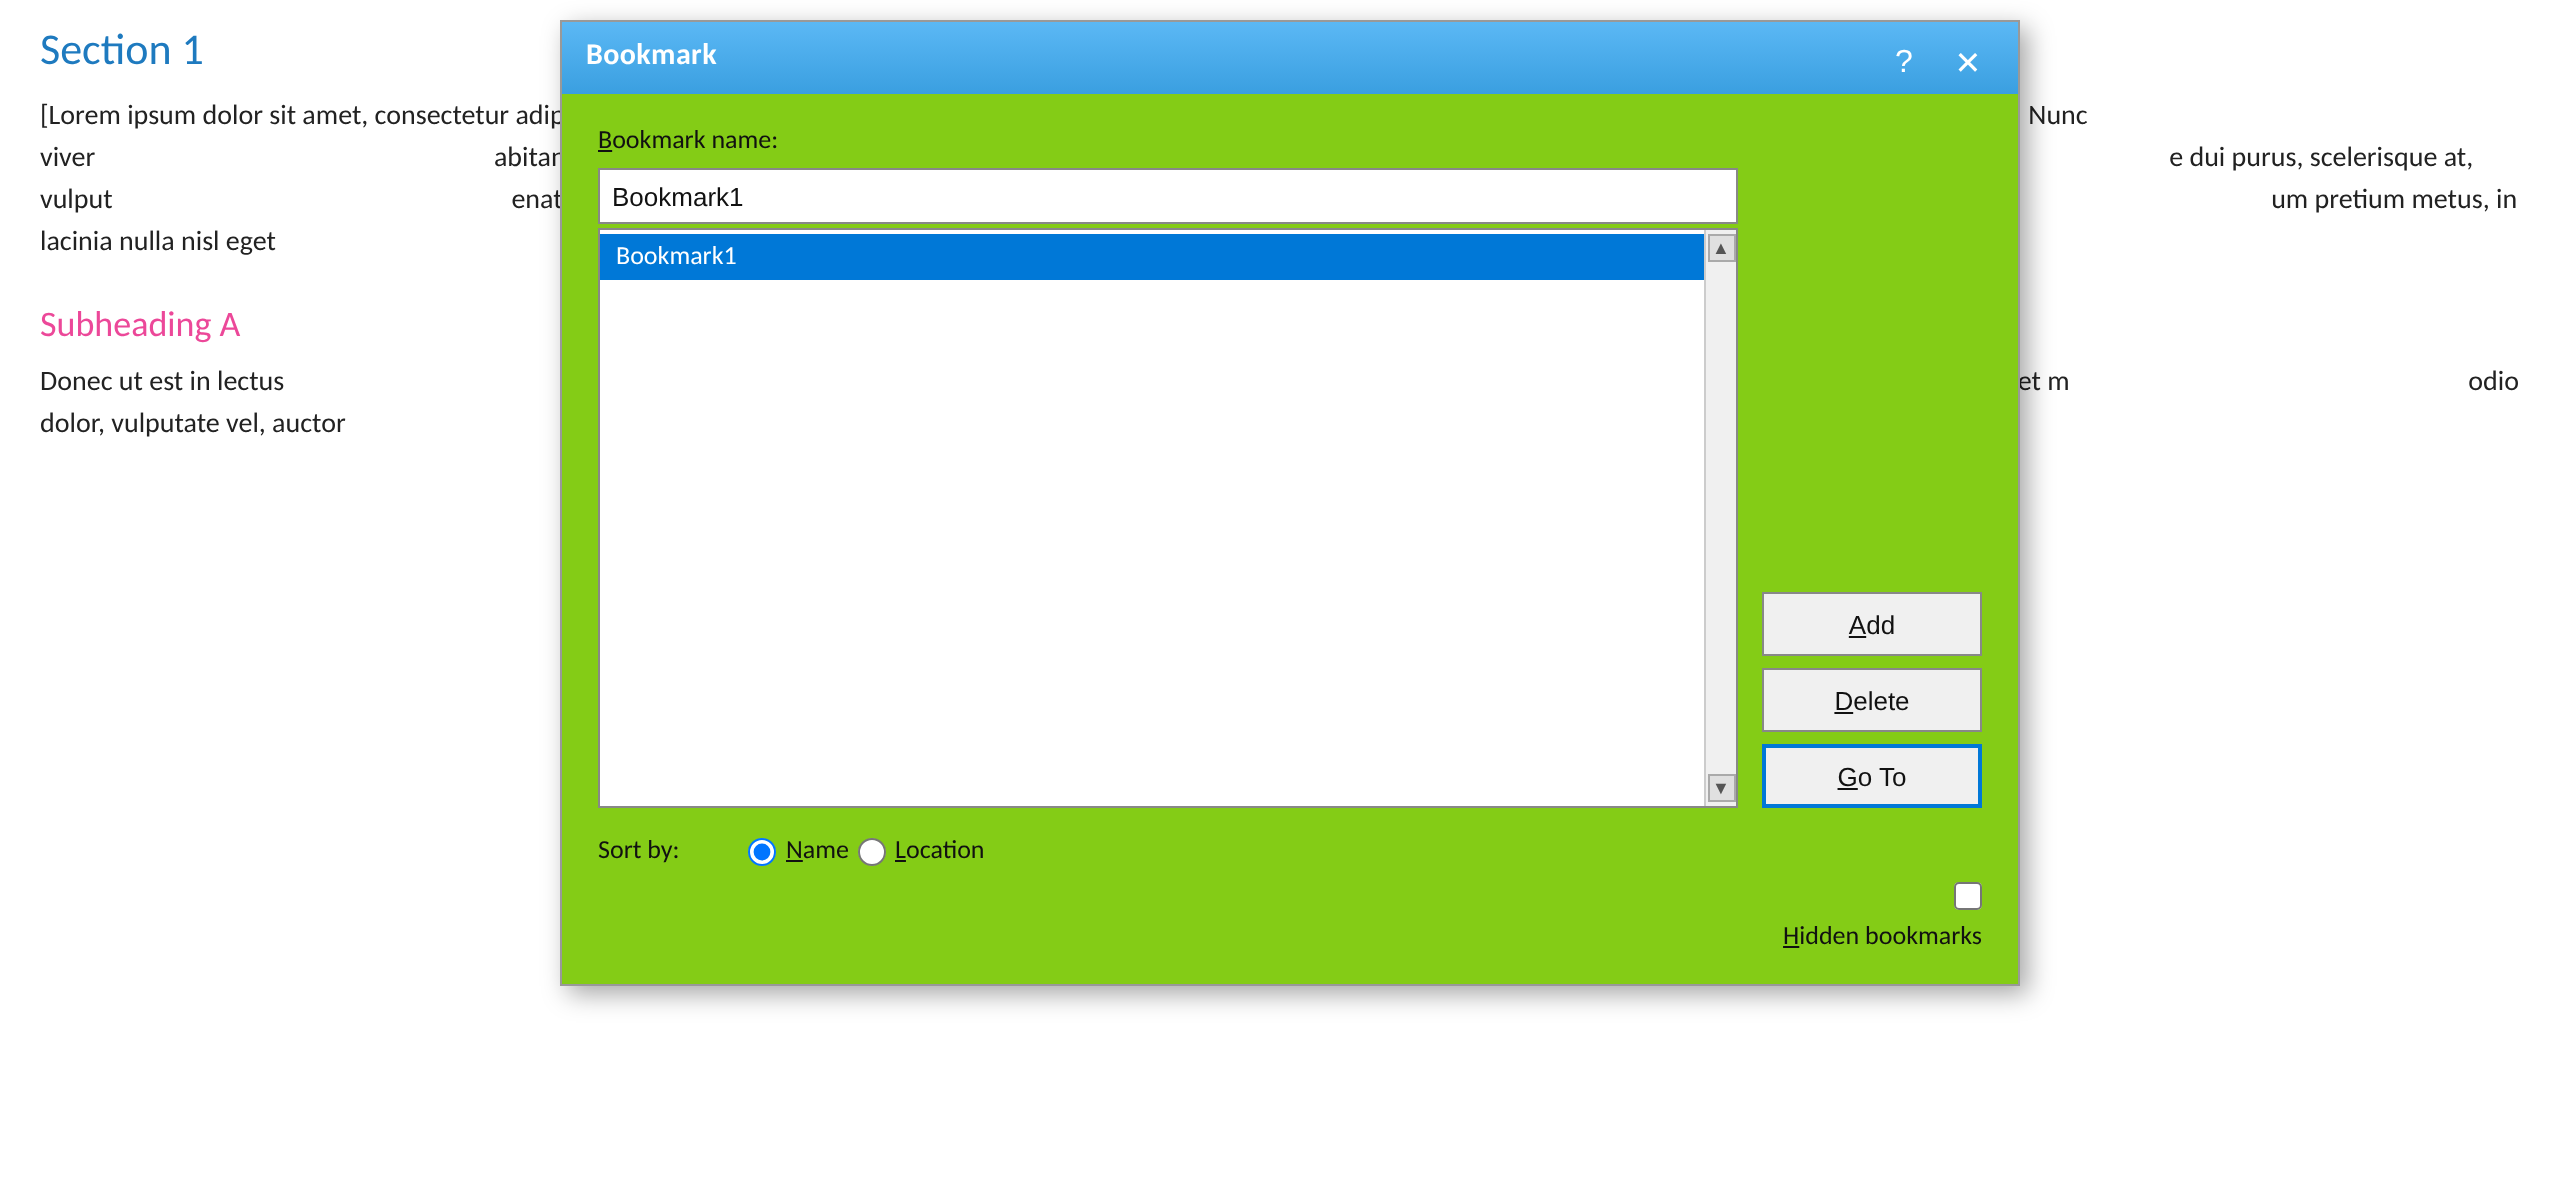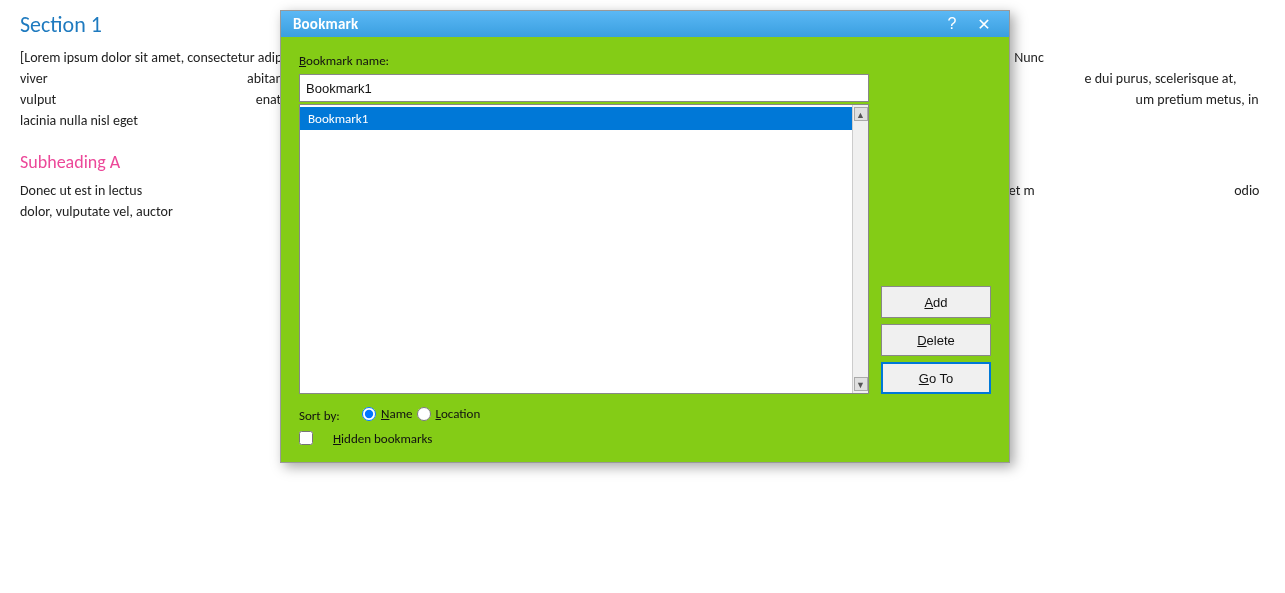--- a/index.html
+++ b/index.html
@@ -49,23 +49,23 @@
       border: 1px solid #999;
       box-shadow: 4px 4px 12px rgba(0,0,0,0.35);
       z-index: 20;
     }
 
     
     .dialog-titlebar {
       background: linear-gradient(to bottom, #5bb8f5 0%, #3a9fe0 100%);
       padding: 8px 12px;
       display: flex;
-      align-items: center;
+      align-items: flex-start;
       justify-content: space-between;
-      height: 26px;
+      height: 36px;
     }
     .dialog-title {
       color: #fff;
       font-size: 15px;
       font-weight: 600;
       letter-spacing: 0.2px;
     }
     .titlebar-controls {
       display: flex;
       align-items: center;
@@ -204,22 +204,22 @@
       background: #f0f0f0;
     }
     .dialog-btn u {
       text-decoration: underline;
     }
 
     
     .sort-section {
       margin-top: 12px;
       display: flex;
-      align-items: flex-start;
-      gap: 8px;
+      align-items: flex-end;
+      gap: 20px;
     }
     .sort-label {
       font-size: 13px;
       color: #111;
       min-width: 55px;
       padding-top: 2px;
     }
     .radio-group {
       display: flex;
       gap: 4px;
@@ -238,24 +238,25 @@
       height: 14px;
     }
     .radio-item u {
       text-decoration: underline;
     }
 
     
     .hidden-section {
       margin-top: 8px;
       display: flex;
-      align-items: flex-start;
-      gap: 20px;
-      font-size: 13px;
-      color: #111;
+      align-items: flex-end;
+      gap: 6px;
+      font-size: 13px;
+      color: #111;
+      flex-direction: column;
     }
     .hidden-section input[type="checkbox"] {
       cursor: pointer;
       width: 14px;
       height: 14px;
     }
     .hidden-section u {
       text-decoration: underline;
     }
   </style>

